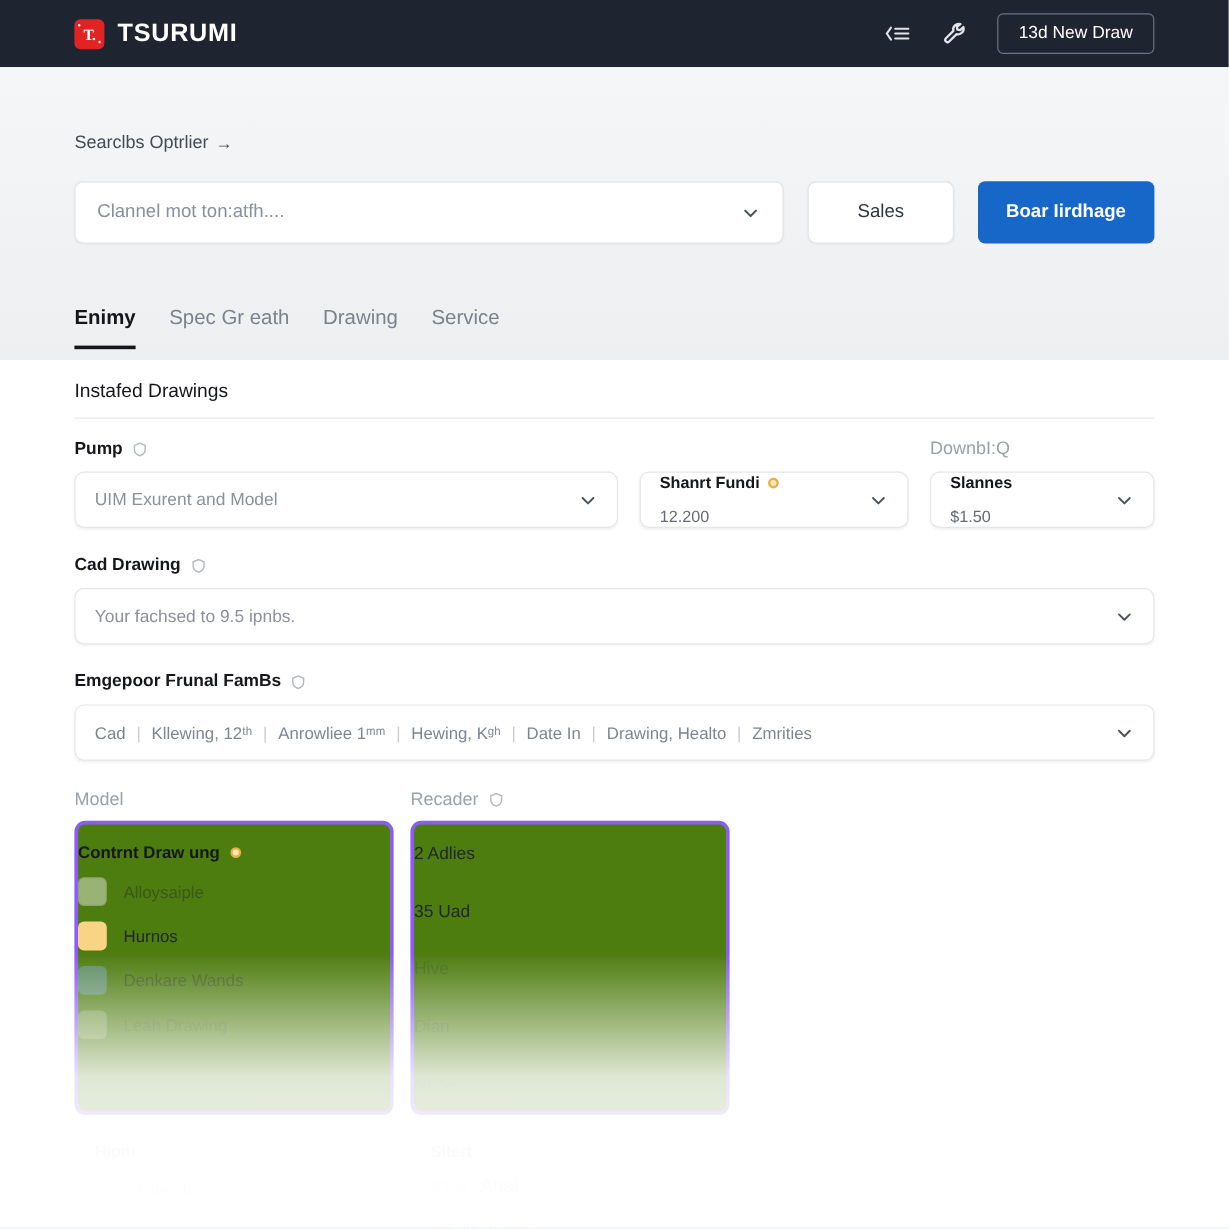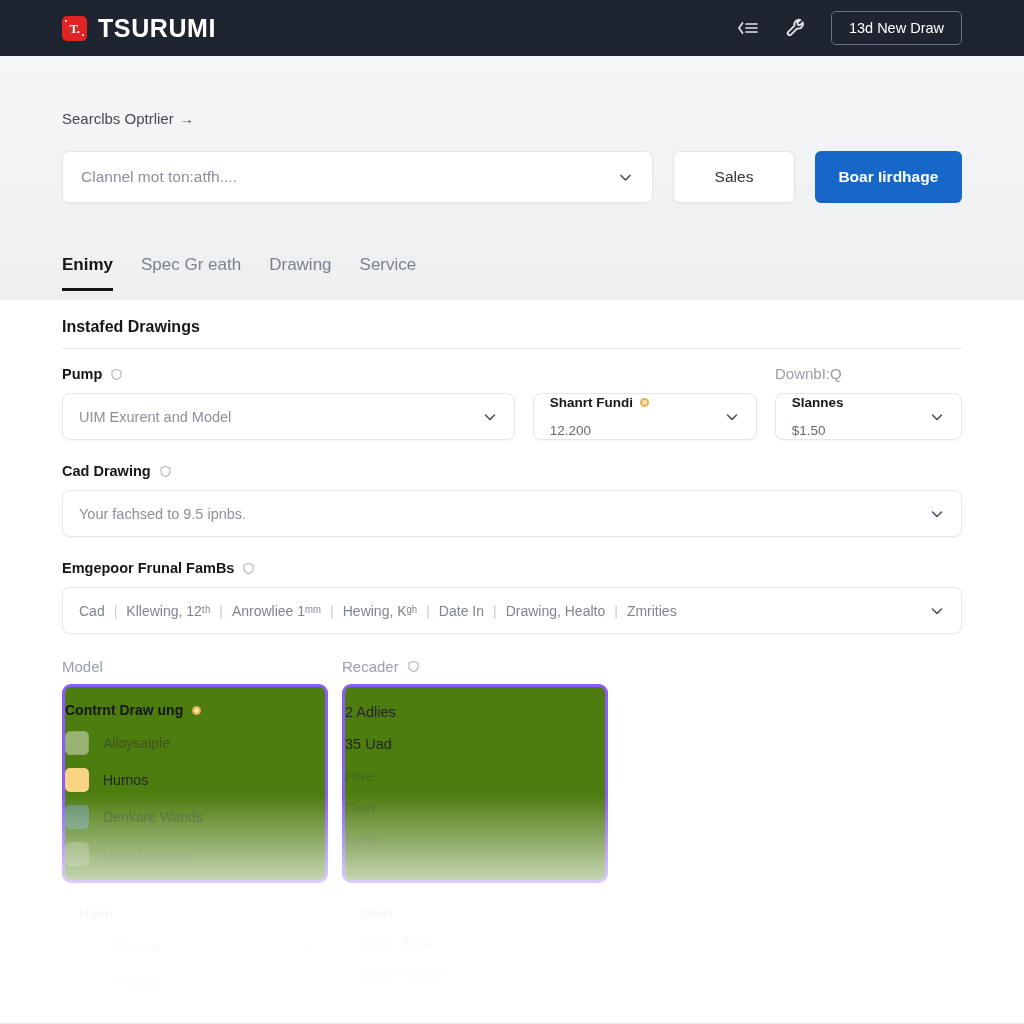--- a/index.html
+++ b/index.html
@@ -30,21 +30,21 @@
     color: #ffffff; font-size: 13px; font-weight: bold;
     letter-spacing: -0.5px; line-height: 1;
     font-family: "Liberation Serif", serif;
   }
   .brand-mark .dot-a, .brand-mark .dot-b {
     position: absolute; width: 2px; height: 2px; background: #ffffff; border-radius: 50%;
   }
   .brand-mark .dot-a { left: 3px; top: 4px; }
   .brand-mark .dot-b { right: 3px; bottom: 5px; }
   .brand-name {
-    color: #ffffff; font-size: 25px; font-weight: bold; letter-spacing: 0.6px;
+    color: #ffffff; font-size: 21px; font-weight: bold; letter-spacing: 0.6px;
   }
   .topbar-right {
     margin-left: auto; display: flex; align-items: center; gap: 22px;
   }
   .nav-icon {
     width: 26px; height: 26px; color: #dfe3ea;
     display: flex; align-items: center; justify-content: center;
     cursor: pointer;
   }
   .nav-icon svg { display: block; }
@@ -110,21 +110,21 @@
     cursor: pointer; white-space: nowrap;
     border-bottom: 3px solid transparent;
   }
   .tab.active { color: #14161a; font-weight: bold; border-bottom-color: #14161a; }
 
   
   .main {
     position: absolute; left: 0; top: 300px; width: 1024px; height: 724px;
     background: #ffffff; padding: 18px 62px 0 62px;
   }
-  .section-title { font-size: 16px; font-weight: bold; color: #15171b; }
+  .section-title { font-size: 16px; font-weight: normal; color: #15171b; }
   .hr { height: 1px; background: #e7e9ec; margin-top: 12px; }
 
   .field-label {
     font-size: 14.5px; font-weight: bold; color: #15171b;
     display: inline-flex; align-items: center; gap: 8px;
   }
   .field-label.muted { color: #9aa0a8; font-weight: normal; font-size: 15px; }
   .info-icon {
     width: 13px; height: 13px; color: #b3b8bf; display: inline-flex; cursor: pointer;
   }
@@ -182,21 +182,21 @@
     font-size: 14px; font-weight: bold; color: #15171b;
     display: flex; align-items: center; gap: 9px;
   }
   .card-line { display: flex; align-items: center; gap: 14px; margin-top: 13px; }
   .swatch { width: 24px; height: 24px; border-radius: 5px; flex: none; }
   .sw-amber { background: #f9d484; }
   .sw-white { background: #ffffff; border: 1px solid #dfe2e7; }
   .sw-blue  { background: #7aa9e0; }
   .sw-grey  { background: #f0f1f3; border: 1px solid #ececee; }
   .card-line .txt { font-size: 14px; color: #23262b; }
-  .card-plain { font-size: 14.5px; color: #23262b; margin-top: 16px; }
+  .card-plain { font-size: 14.5px; color: #23262b; margin-top: 32px; }
   .card-plain.first { margin-top: 2px; }
 
   .fade-1 { opacity: .42; }
   .fade-2 { opacity: .22; filter: blur(.4px); }
 
   
   .ghost-row { display: flex; gap: 14px; margin-top: 8px; }
   .ghost-card {
     width: 266px; background: #ffffff;
     border: 1px solid #f0f1f3; border-radius: 9px;

